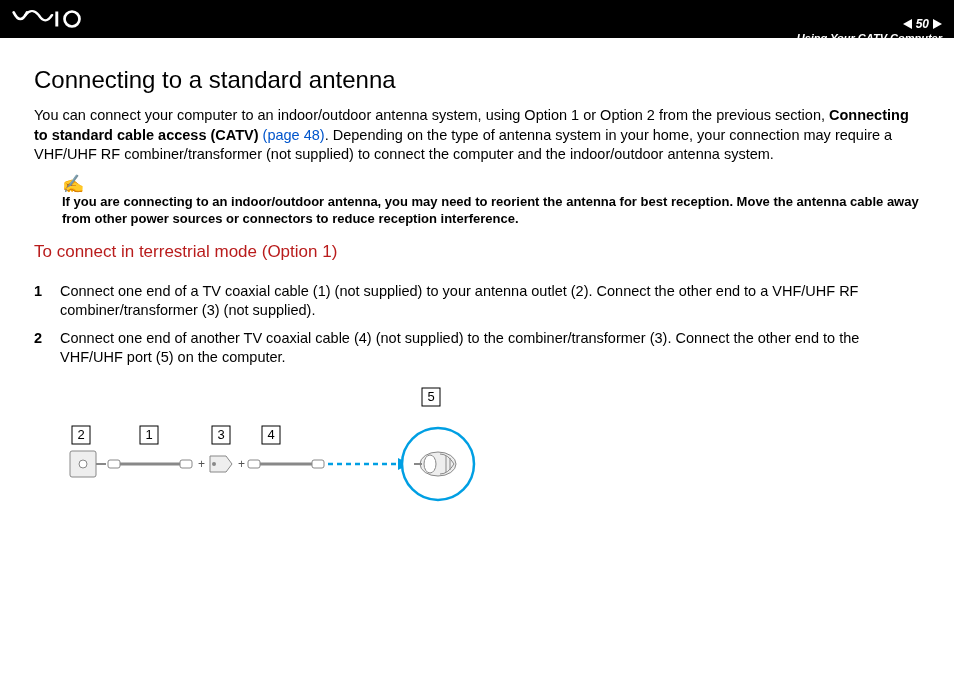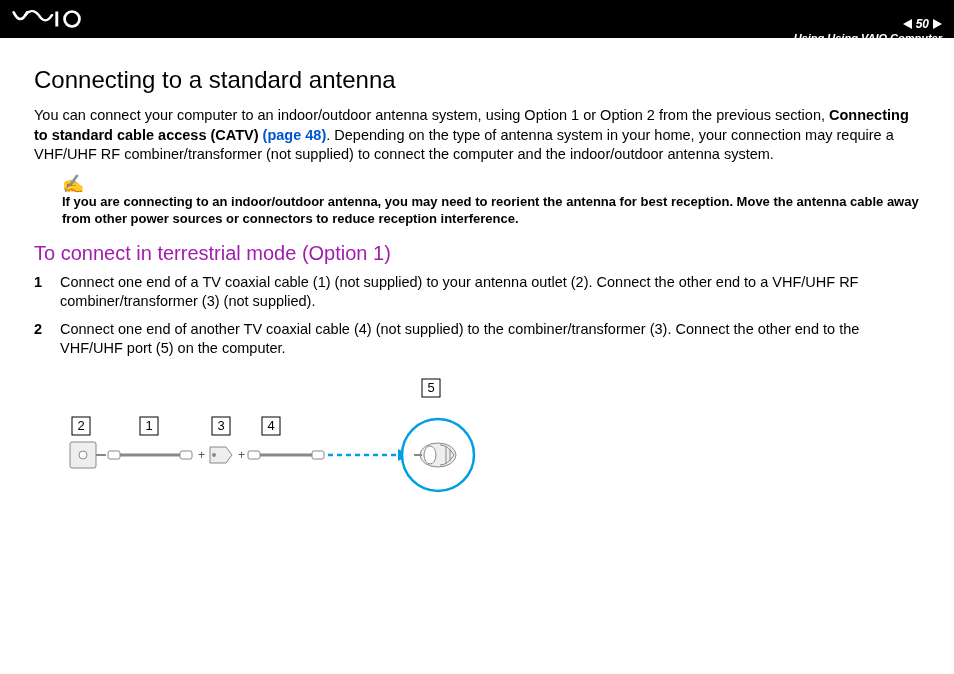--- a/index.html
+++ b/index.html
@@ -15,27 +15,27 @@
   .arrow { width: 0; height: 0; border-top: 5px solid transparent; border-bottom: 5px solid transparent; }
   .arrow-left { border-right: 9px solid #fff; }
   .arrow-right { border-left: 9px solid #fff; }
   .page-number { font-style: italic; font-weight: bold; font-size: 12px; }
 
   
   .content { padding: 28px 34px 0 34px; }
   h1 { font-weight: 400; font-size: 24px; margin-bottom: 12px; }
   .para { font-size: 14.5px; line-height: 1.35; margin-bottom: 10px; }
   .bold { font-weight: bold; }
-  .link { color: #0055cc; font-weight: bold; }
+  .link { color: #0055cc; font-weight: normal; }
 
   .note { margin: 8px 0 14px 28px; }
   .note-icon { color: #555; font-size: 18px; line-height: 1; }
   .note-text { font-size: 13px; line-height: 1.35; color: #000; font-weight: bold; }
 
-  h2 { font-weight: 400; font-size: 20px; color: #a21caf; margin: 10px 0 8px 0; }
+  h2 { font-weight: 400; font-size: 17px; color: #b91c1c; margin: 10px 0 20px 0; }
 
   ol { list-style: none; padding: 0; margin: 0 0 18px 0; }
   ol li { display: flex; gap: 12px; font-size: 14.5px; line-height: 1.35; margin-bottom: 8px; }
   ol li .num { font-weight: bold; width: 14px; flex: none; }
 
   
   .diagram { position: relative; width: 430px; height: 130px; margin-left: 28px; }
   .diagram svg { position: absolute; top: 0; left: 0; }
 
 </style>
@@ -53,21 +53,21 @@
         <rect x="52" y="3" width="3.5" height="18" fill="#fff"></rect>
         <circle cx="72" cy="12" r="9" stroke="#fff" stroke-width="3.2" fill="none"></circle>
       </svg>
     </div>
     <div class="header-right">
       <div class="pager">
         <span class="arrow arrow-left"></span>
         <span class="page-number">50</span>
         <span class="arrow arrow-right"></span>
       </div>
-      <div>Using Using VAIO Computer</div>
+      <div>Using Your CATV Computer</div>
     </div>
   </div>
 
   <div class="content">
     <h1>Connecting to a standard antenna</h1>
 
     <p class="para">
       <span>You can connect your computer to an indoor/outdoor antenna system, using Option 1 or Option 2 from the previous section, </span><span class="bold">Connecting to standard cable access (CATV) </span><span class="link">(page 48)</span><span>. Depending on the type of antenna system in your home, your connection may require a VHF/UHF RF combiner/transformer (not supplied) to connect the computer and the indoor/outdoor antenna system.</span>
     </p>
 

